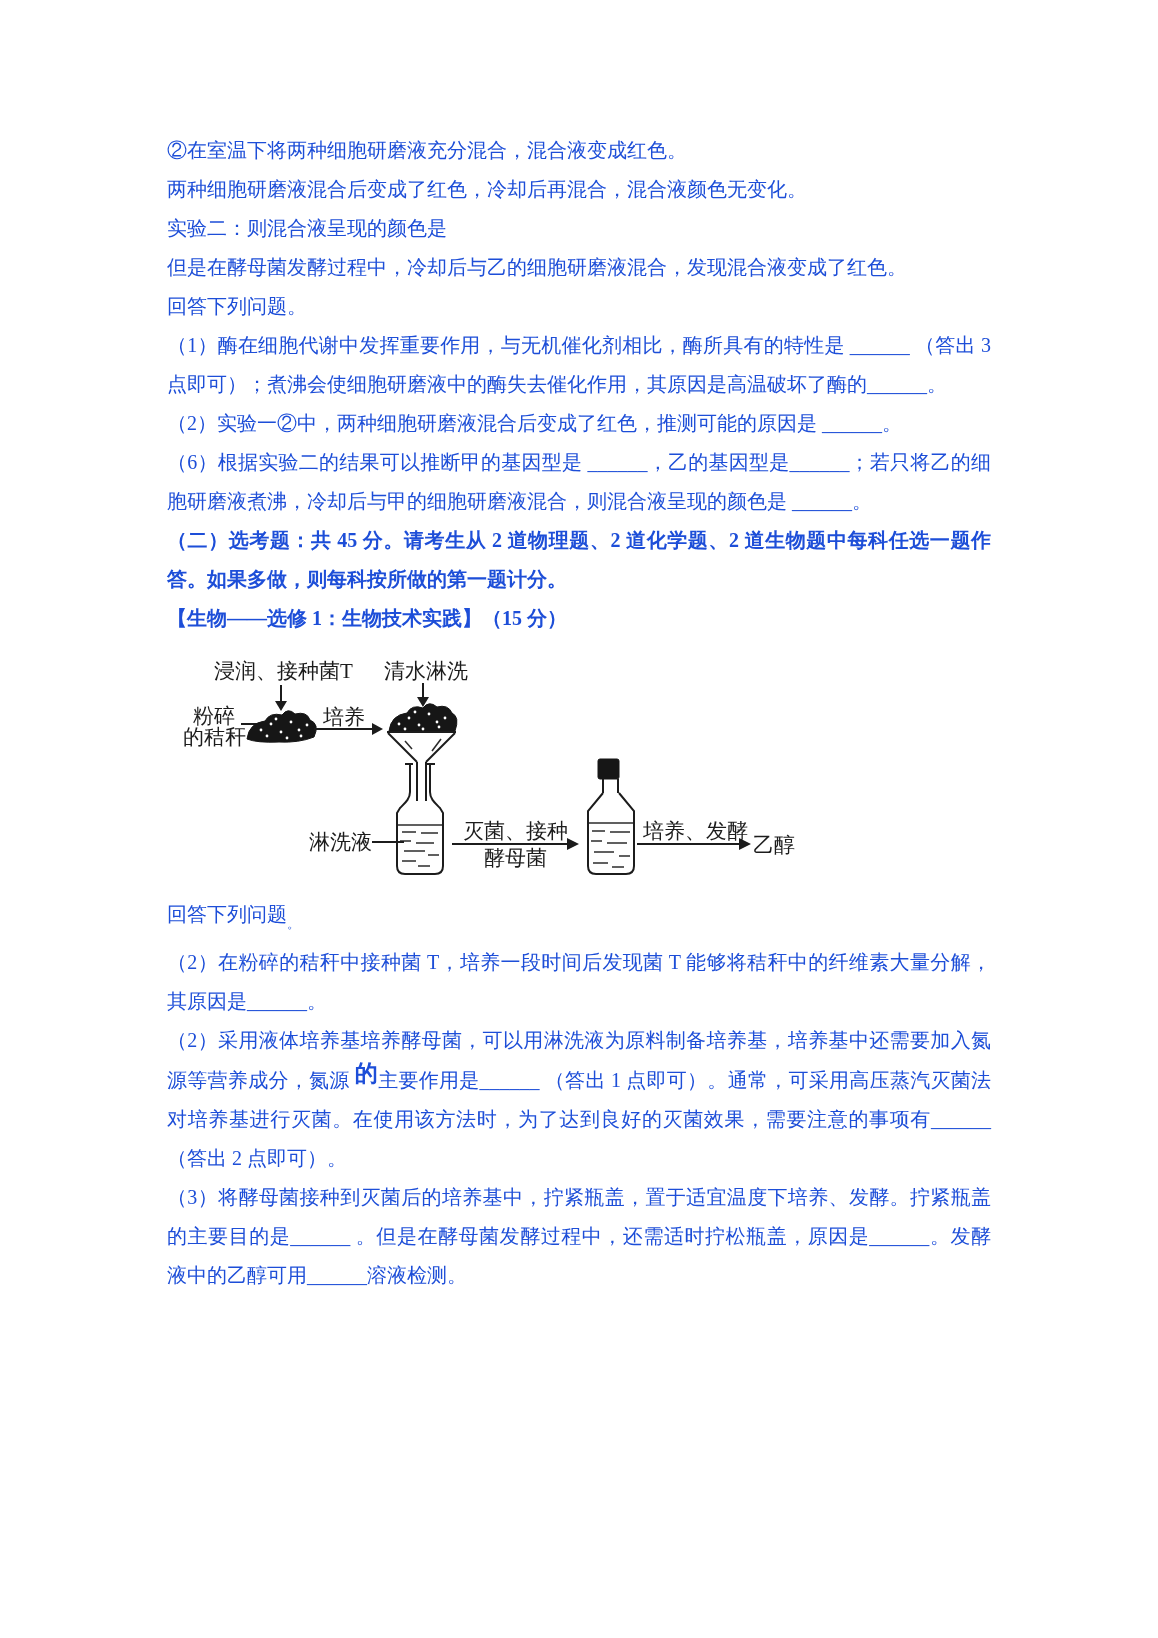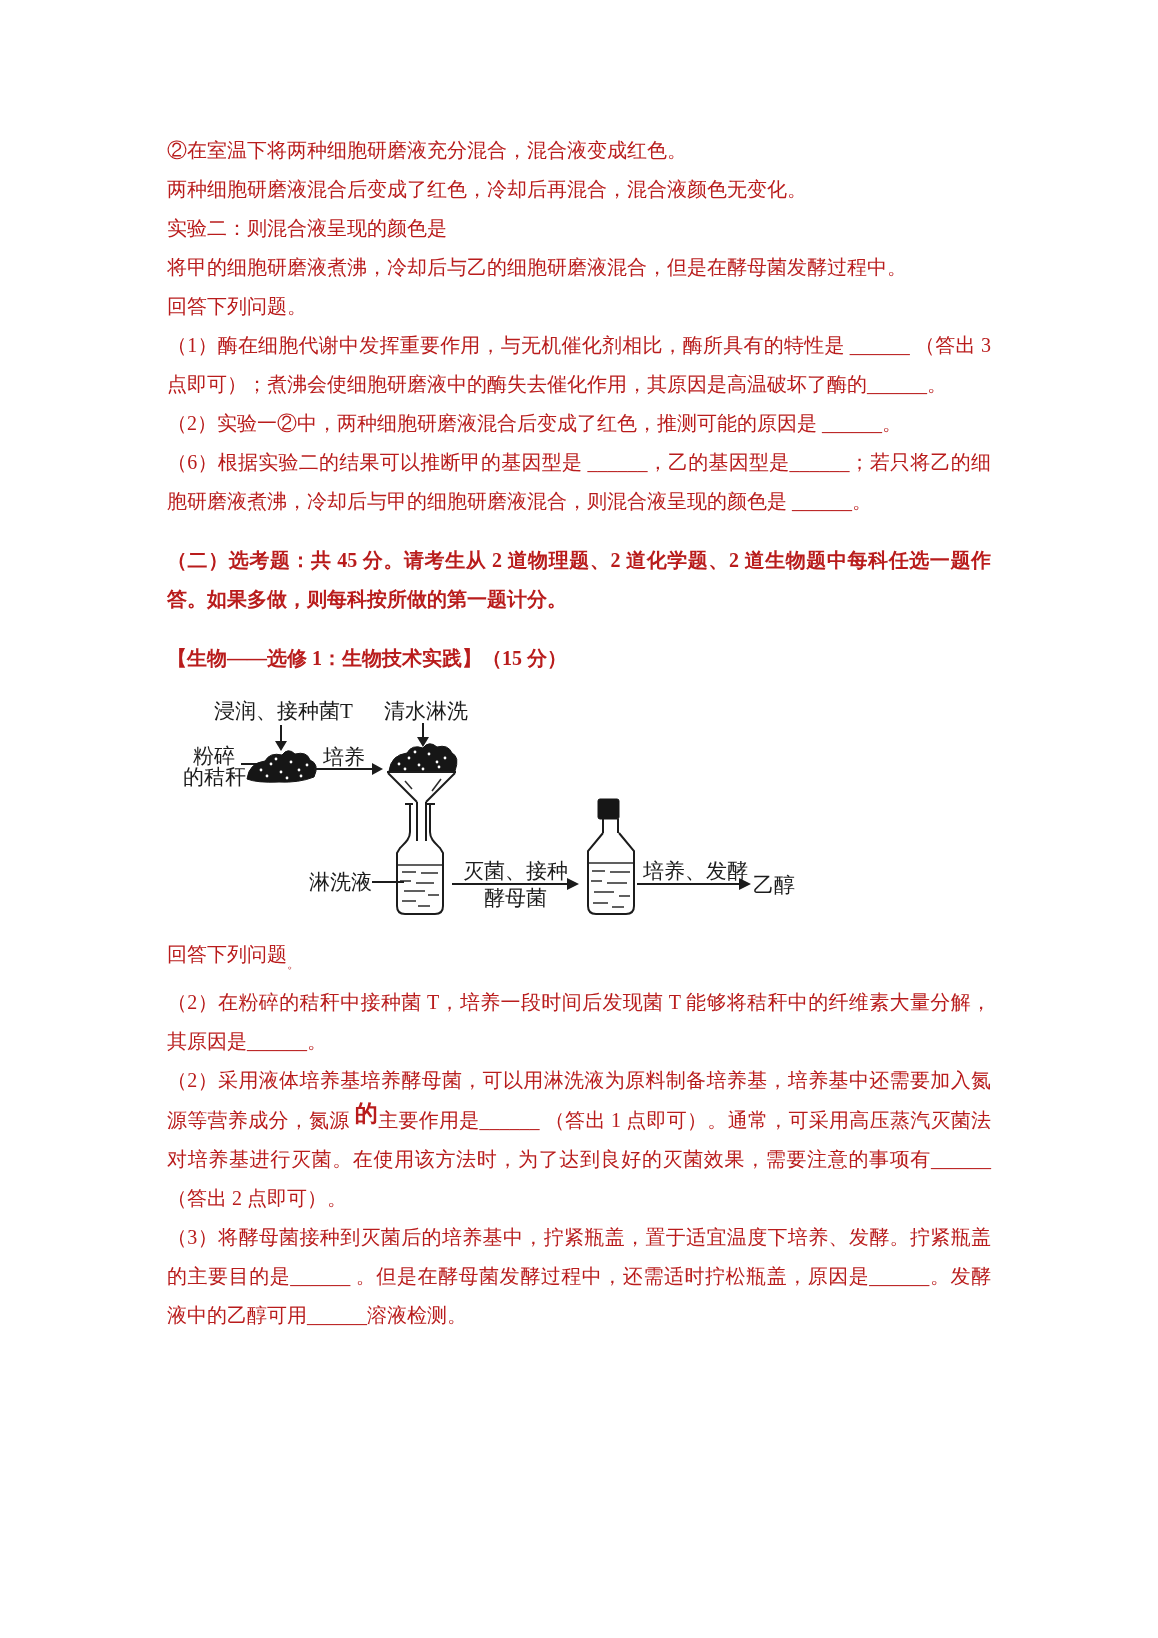--- a/index.html
+++ b/index.html
@@ -1,46 +1,46 @@
 <!DOCTYPE html>
 <html><head>
 <meta charset="utf-8">
 <style>
   html,body { margin:0; padding:0; background:#ffffff; }
   .page {
     position:relative;
     width:1158px; height:1638px;
     background:#ffffff;
     font-family:"Liberation Serif","DejaVu Serif",serif;
-    color:#b91c1c;
+    color:#1d4ed8;
     overflow:hidden;
   }
   .content { position:absolute; left:167px; top:131px; width:824px; }
   .content p { margin:0; font-size:20px; line-height:39px; text-align:justify; text-justify:inter-ideograph; }
-  p.bold { font-weight:bold;margin-top:20px; }
+  p.bold { font-weight:bold; }
   .small-period { font-size:13px; vertical-align:-7px; }
   .bold-de { font-weight:bold; font-size:23px; position:relative; top:-6px; }
   svg.diagram { display:block; margin:14px 0 5px 4px; }
   svg.diagram text { font-size:21px; font-family:"Liberation Serif","DejaVu Serif",serif; fill:#1c1c1c; }
   .ln { stroke:#1c1c1c; stroke-width:2; fill:none; }
   .thin { stroke:#2b2b2b; stroke-width:1.5; fill:none; }
   .ah { fill:#1c1c1c; stroke:none; }
   .blob { fill:#161616; stroke:#161616; }
   .speck { fill:#ffffff; stroke:none; }
 </style>
 </head>
 <body>
 
 <div class="page">
   <div class="content">
 
     <p>②在室温下将两种细胞研磨液充分混合，混合液变成红色。</p>
     <p>两种细胞研磨液混合后变成了红色，冷却后再混合，混合液颜色无变化。</p>
     <p>实验二：则混合液呈现的颜色是</p>
-    <p>将甲的细胞研磨液煮沸，冷却后与乙的细胞研磨液混合，但是在酵母菌发酵过程中。</p>
+    <p>但是在酵母菌发酵过程中，冷却后与乙的细胞研磨液混合，发现混合液变成了红色。</p>
     <p>回答下列问题。</p>
     <p>（1）酶在细胞代谢中发挥重要作用，与无机催化剂相比，酶所具有的特性是 ______ （答出 3 点即可）；煮沸会使细胞研磨液中的酶失去催化作用，其原因是高温破坏了酶的______。</p>
     <p>（2）实验一②中，两种细胞研磨液混合后变成了红色，推测可能的原因是 ______。</p>
     <p>（6）根据实验二的结果可以推断甲的基因型是 ______，乙的基因型是______；若只将乙的细胞研磨液煮沸，冷却后与甲的细胞研磨液混合，则混合液呈现的颜色是 ______。</p>
 
     <p class="bold">（二）选考题：共 45 分。请考生从 2 道物理题、2 道化学题、2 道生物题中每科任选一题作答。如果多做，则每科按所做的第一题计分。</p>
     <p class="bold">【生物——选修 1：生物技术实践】（15 分）</p>
 
     <svg class="diagram" width="650" height="238" viewBox="0 0 650 238">
 

